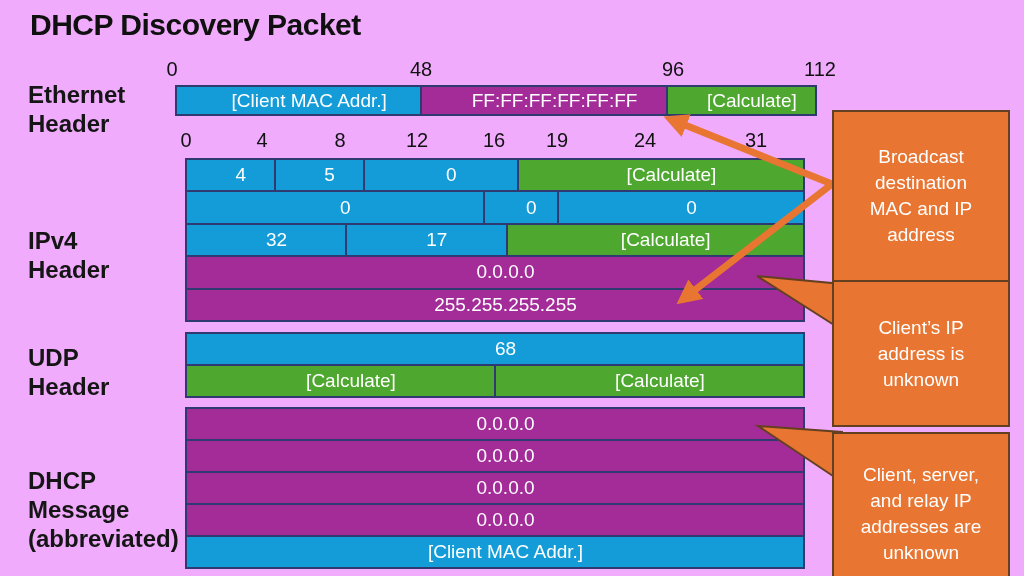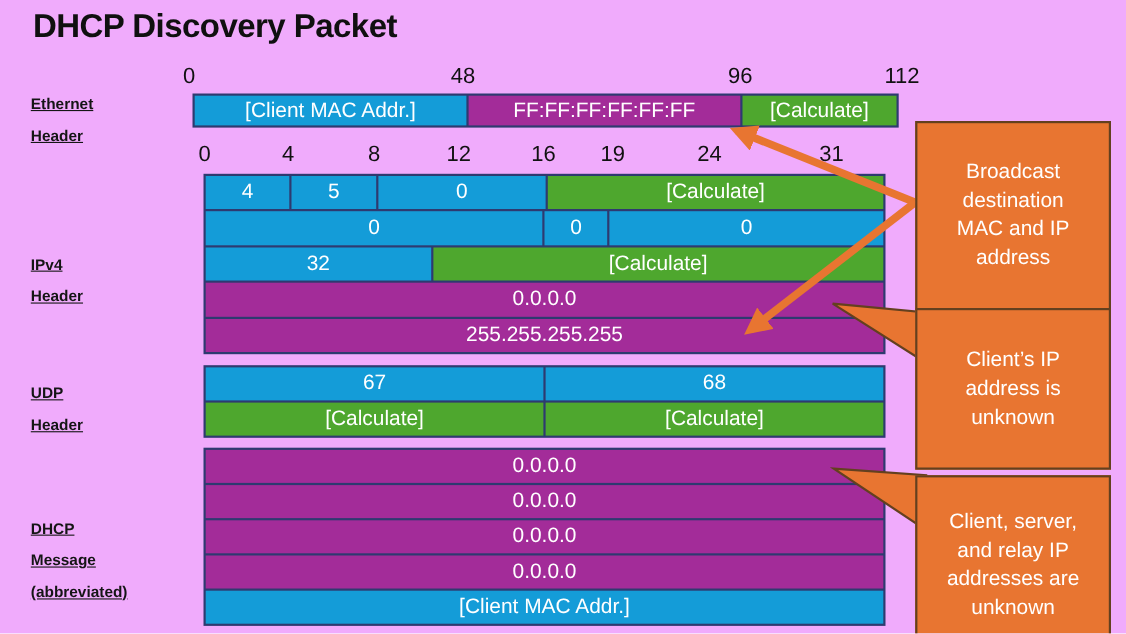--- a/index.html
+++ b/index.html
@@ -5,34 +5,34 @@
   html,body{margin:0;padding:0;background:#fff;}
   .canvas{
     position:relative;width:1024px;height:576px;background:#f0abfc;overflow:hidden;
     font-family:"Liberation Sans","DejaVu Sans",sans-serif;
   }
   .title{
     position:absolute;left:30px;top:8px;font-size:30px;font-weight:bold;color:#101010;
     letter-spacing:-0.5px;white-space:pre-line;
   }
   .sec-label{
-    position:absolute;left:28px;font-size:14px;font-weight:bold;color:#151515;
-    line-height:29px;white-space:pre-line;text-decoration:underline;
+    position:absolute;left:28px;font-size:24px;font-weight:bold;color:#151515;
+    line-height:29px;white-space:pre-line;
   }
   .tick{
     position:absolute;width:48px;text-align:center;font-size:20px;color:#111;
   }
   .pkt-table{
     position:absolute;left:185px;width:620px;background:#2E3A70;
     padding:2px;display:flex;flex-direction:column;gap:2px;box-sizing:border-box;z-index:1;
   }
   .pkt-row{display:flex;gap:2px;flex:1;}
   .cell{
     display:flex;align-items:center;justify-content:center;
-    color:#ffffff;font-size:19px;white-space:nowrap;overflow:hidden;
+    color:#ffffff;font-size:19px;white-space:nowrap;overflow:hidden;padding-left:21px;
   }
   .c-cyan{background:#149CD8;}
   .c-magenta{background:#A32C99;}
   .c-green{background:#4EA72E;}
   .annot{
     position:absolute;left:832px;width:178px;background:#E87531;border:2px solid #63401F;
     box-sizing:border-box;display:flex;align-items:center;justify-content:center;
     color:#fff;font-size:19px;line-height:26px;text-align:center;white-space:pre-line;z-index:3;
   }
   .overlay{position:absolute;left:0;top:0;z-index:2;pointer-events:none;}
@@ -83,33 +83,33 @@
       <div class="cell c-cyan" style="flex:8">0</div>
       <div class="cell c-green" style="flex:16">[Calculate]</div>
     </div>
     <div class="pkt-row">
       <div class="cell c-cyan" style="flex:16">0</div>
       <div class="cell c-cyan" style="flex:3">0</div>
       <div class="cell c-cyan" style="flex:13">0</div>
     </div>
     <div class="pkt-row">
       <div class="cell c-cyan" style="flex:8">32</div>
+      <div class="cell c-cyan" style="flex:8">17</div>
       <div class="cell c-green" style="flex:16">[Calculate]</div>
     </div>
     <div class="pkt-row">
       <div class="cell c-magenta" style="flex:1">0.0.0.0</div>
     </div>
     <div class="pkt-row">
       <div class="cell c-magenta" style="flex:1">255.255.255.255</div>
     </div>
   </div>
 
   <div class="pkt-table" style="top:332px;height:66px">
     <div class="pkt-row">
-      <div class="cell c-cyan" style="flex:1">67</div>
       <div class="cell c-cyan" style="flex:1">68</div>
     </div>
     <div class="pkt-row">
       <div class="cell c-green" style="flex:1">[Calculate]</div>
       <div class="cell c-green" style="flex:1">[Calculate]</div>
     </div>
   </div>
 
   <div class="pkt-table" style="top:407px;height:162px">
     <div class="pkt-row">

